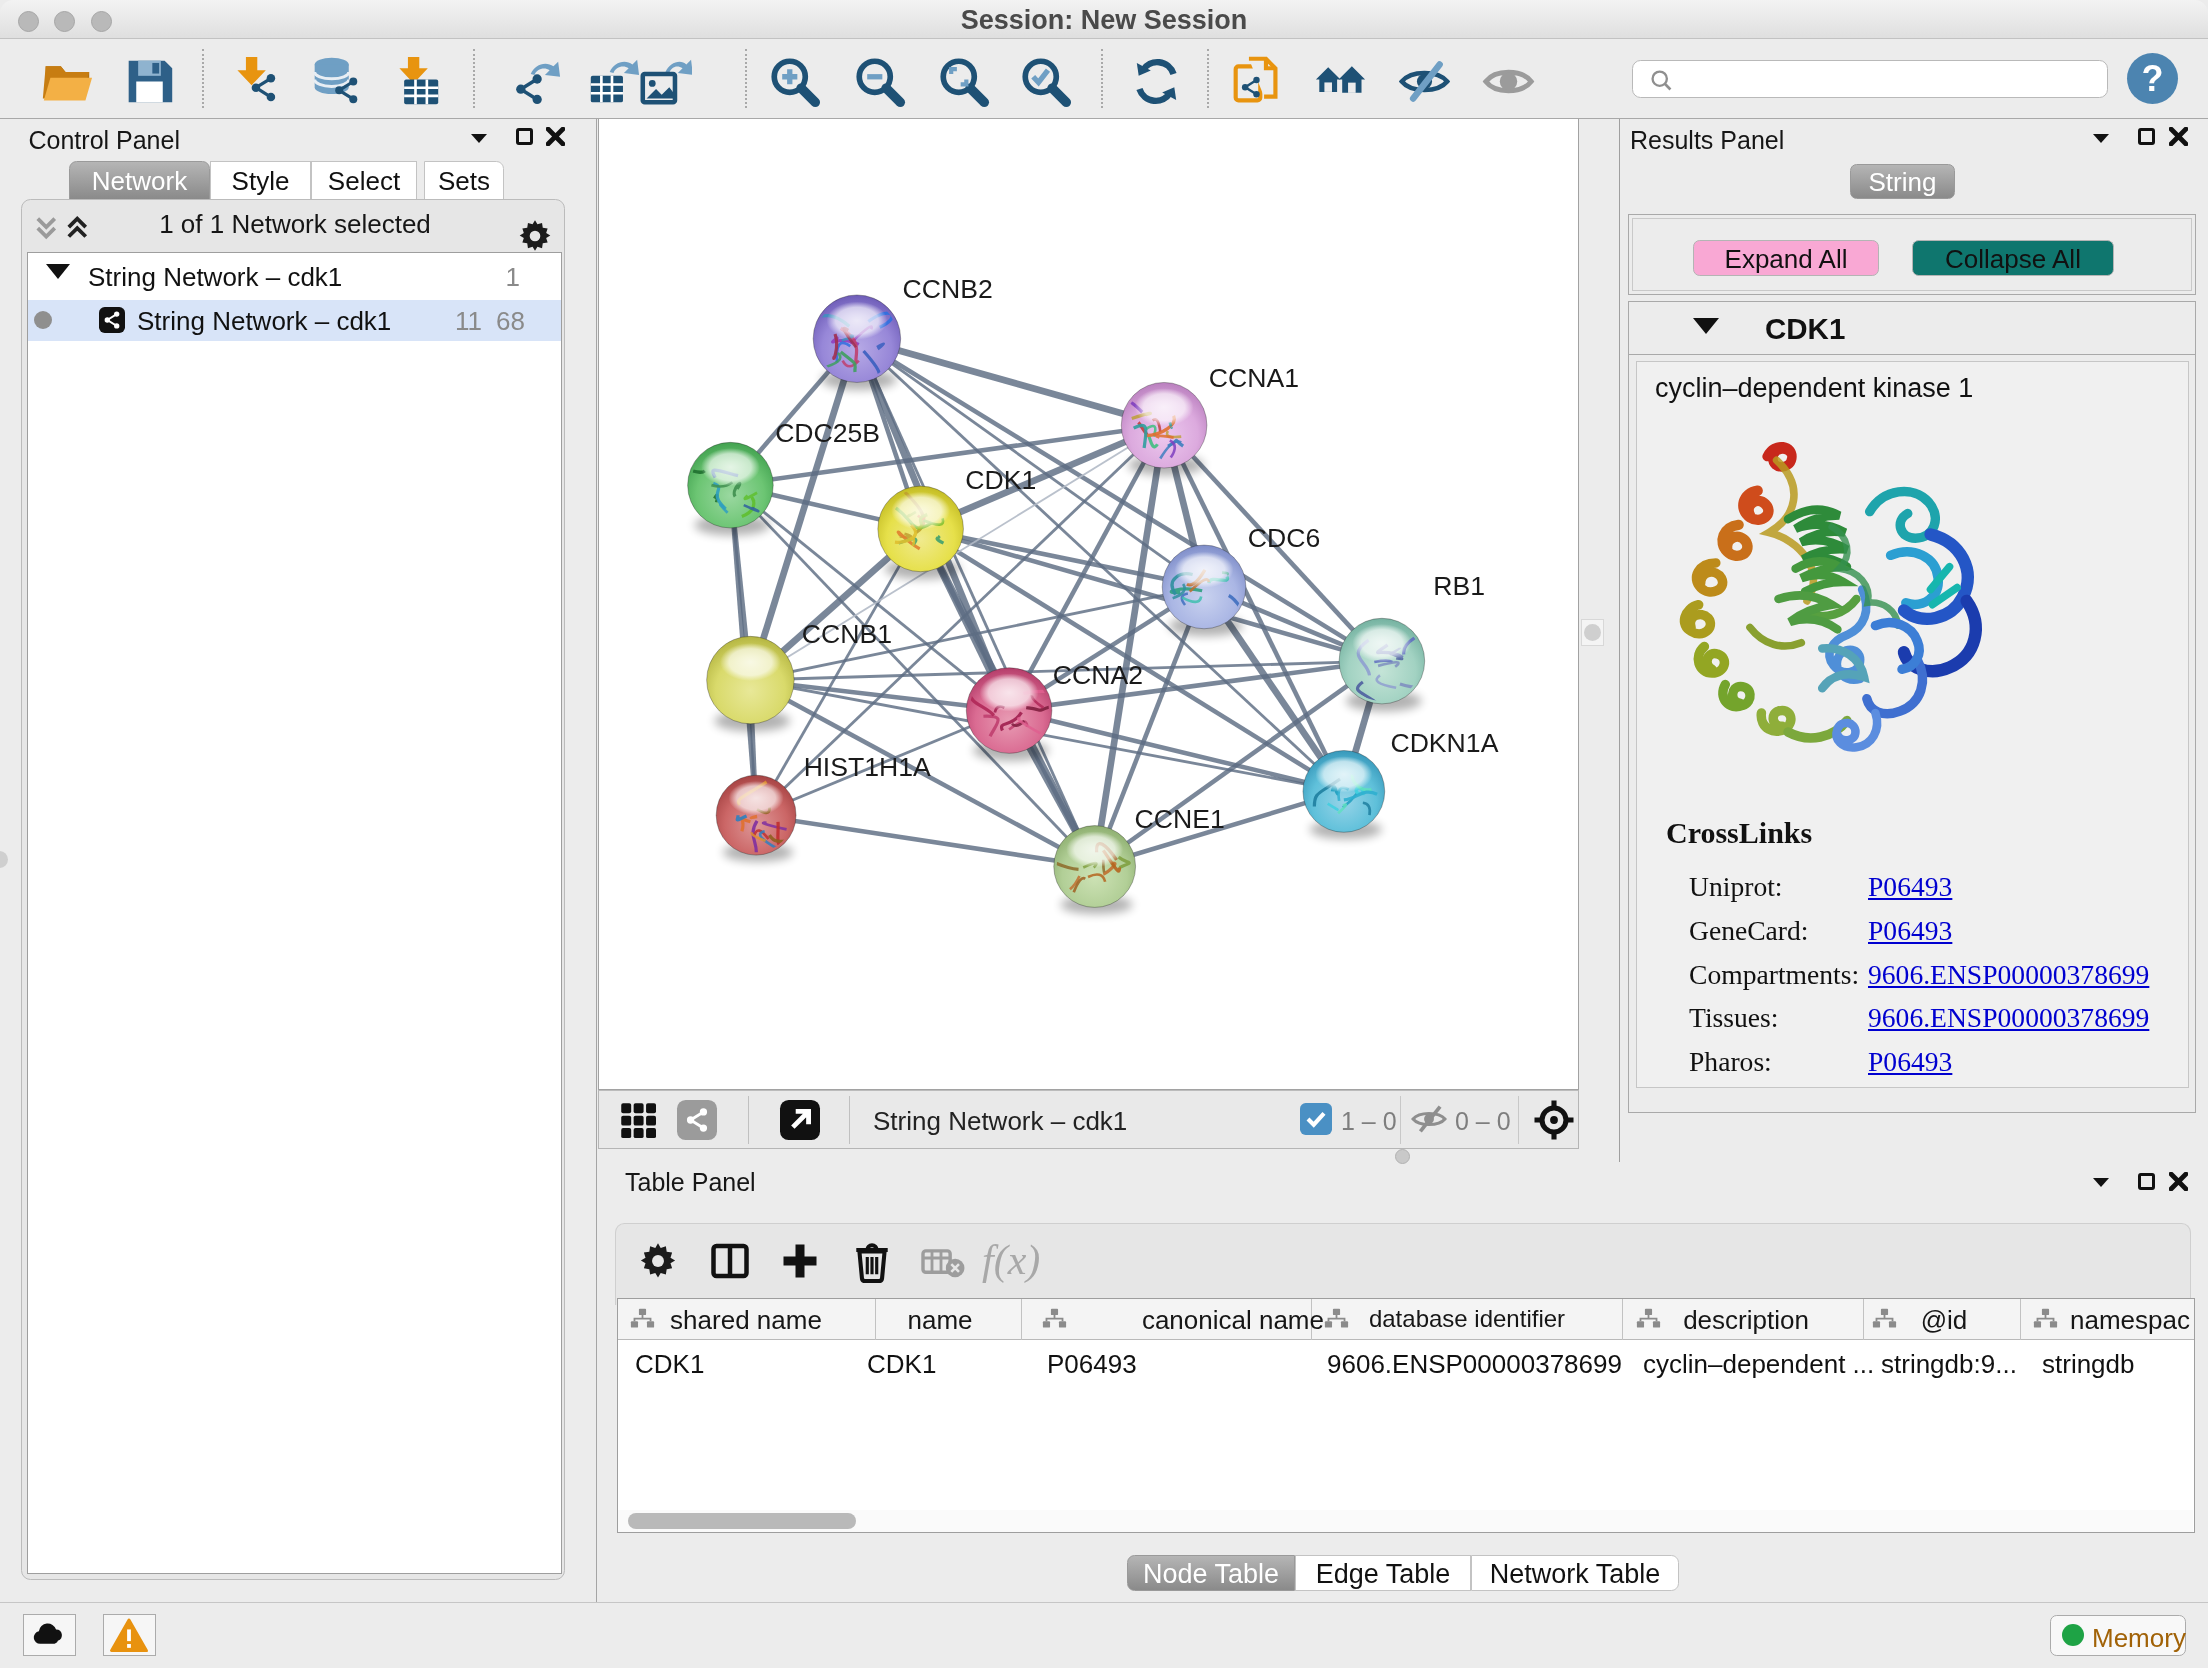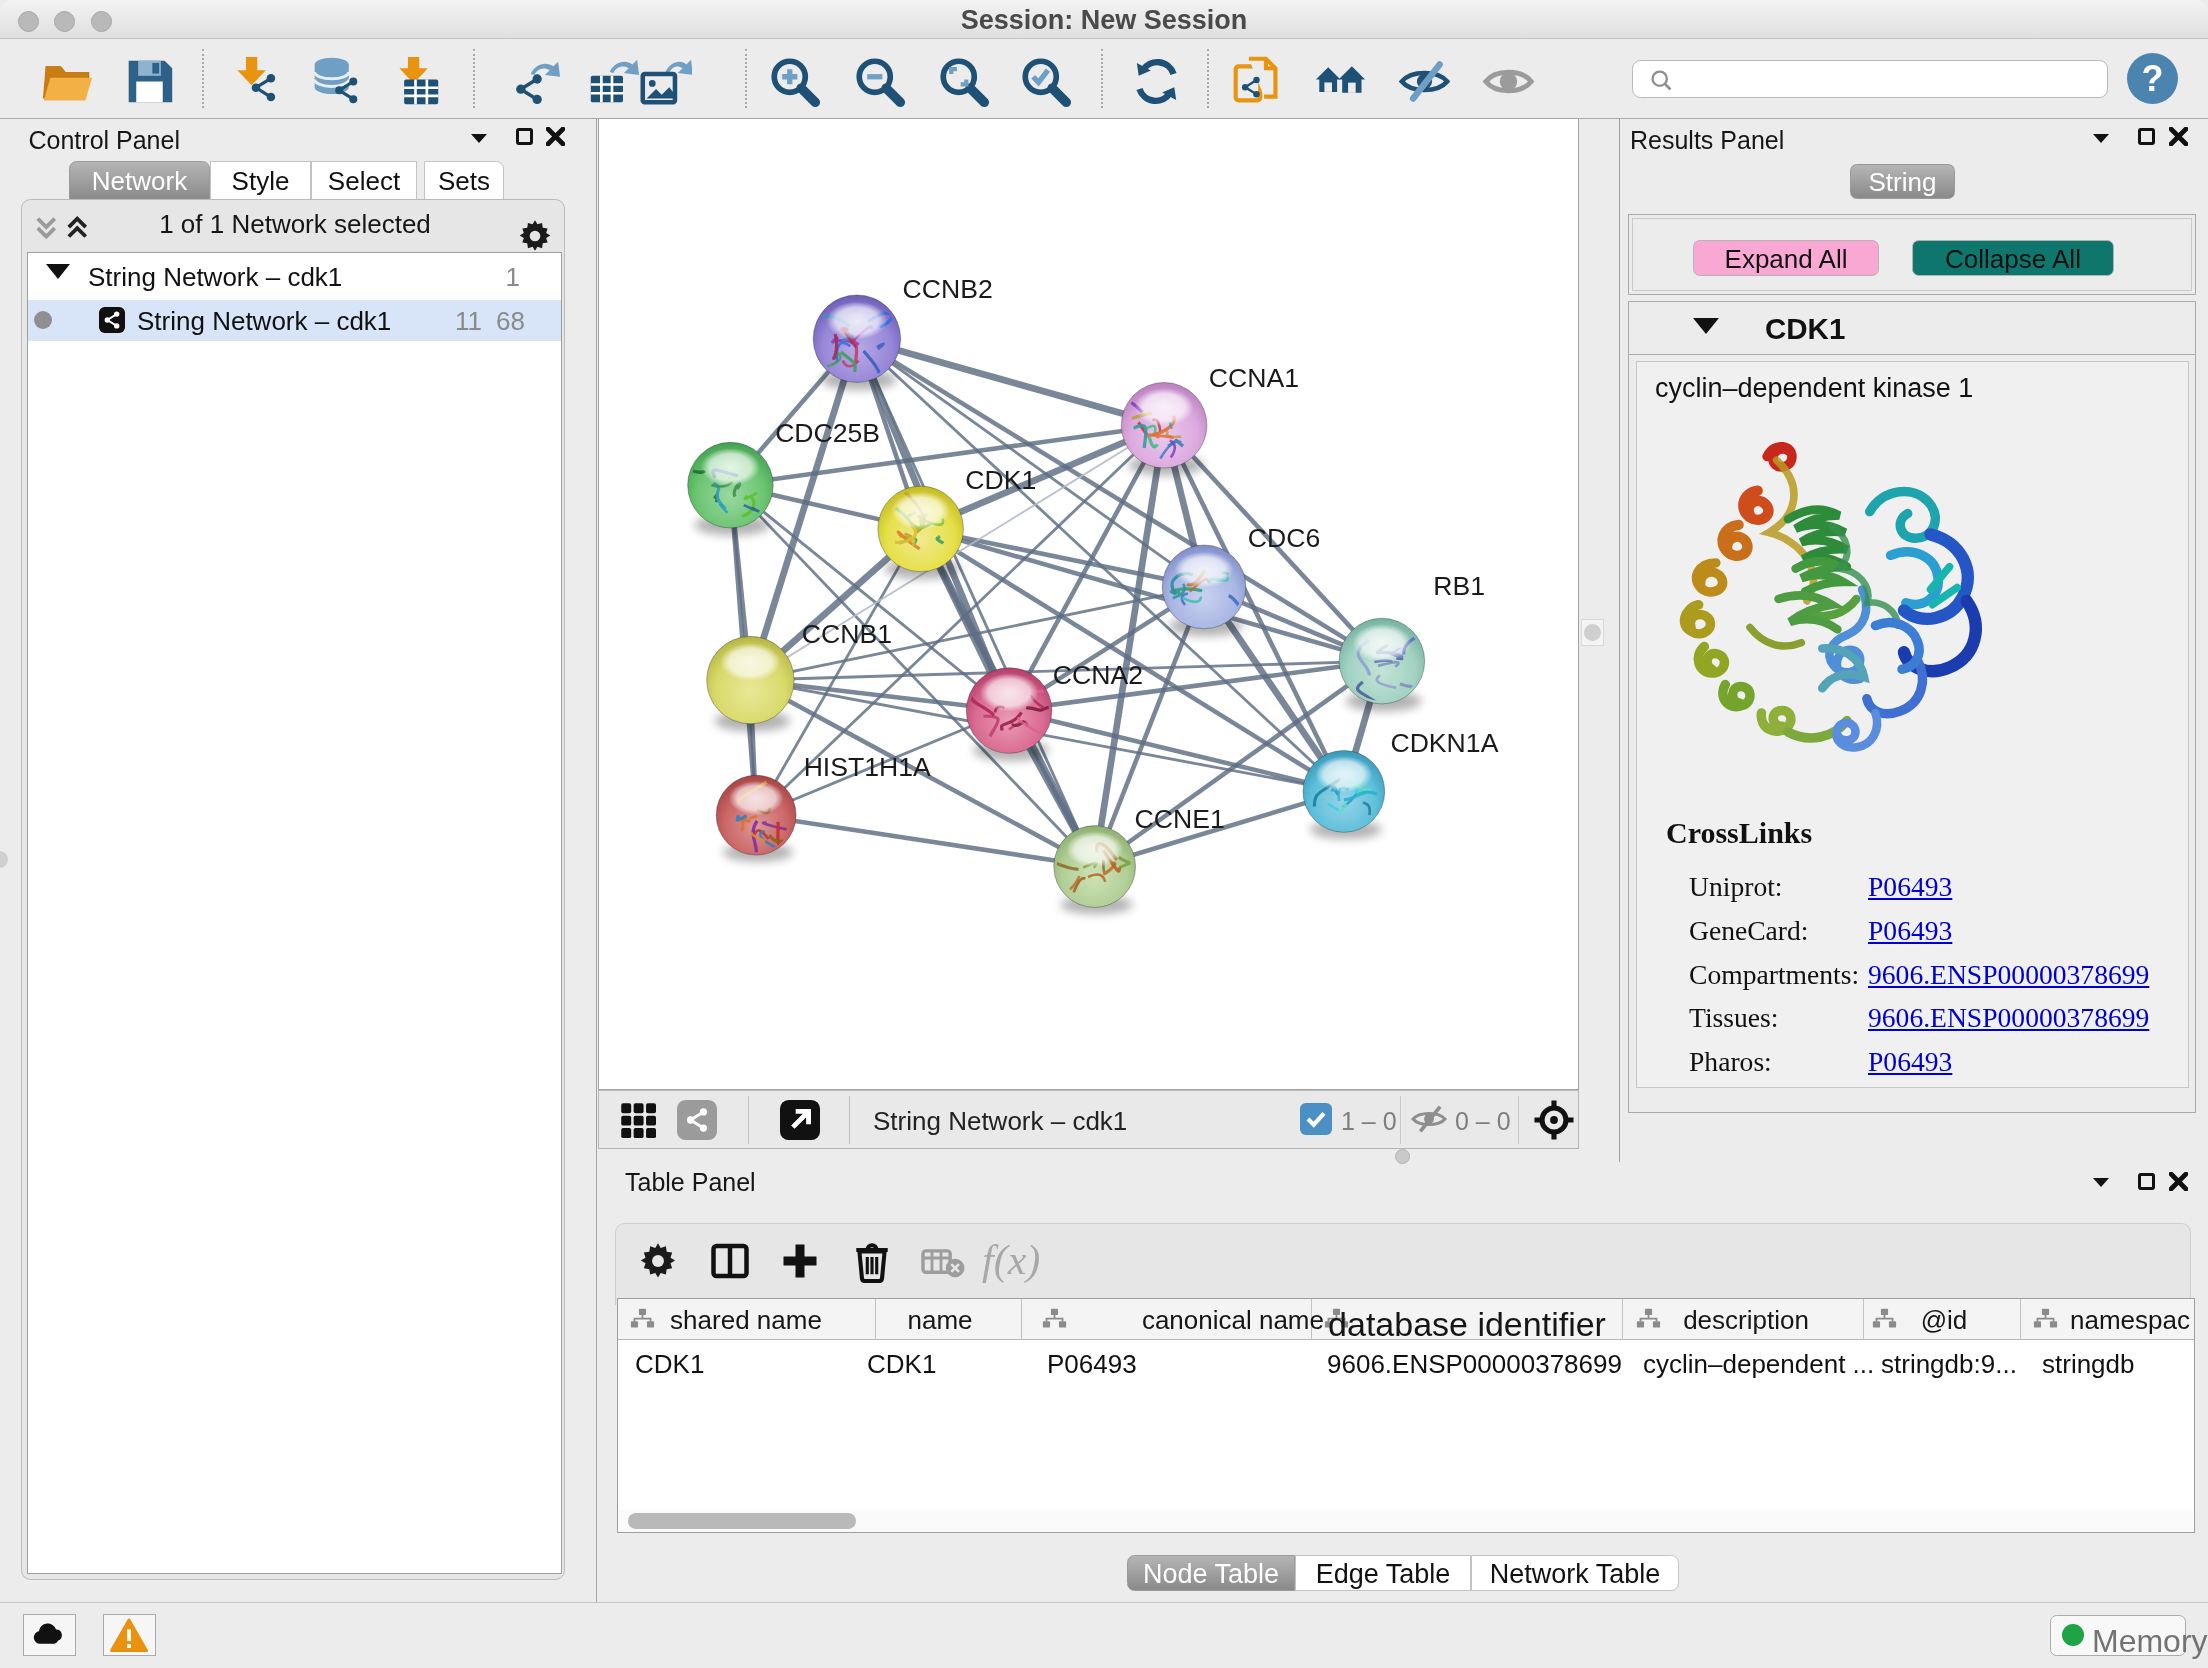--- a/index.html
+++ b/index.html
@@ -698,21 +698,21 @@
   </svg>
 <div class="abs" style="left:1020px;top:1305px;width:304px;text-align:right;font-size:26px;color:#161616">canonical name</div>
 <svg style="position:absolute;left:1324px;top:1307px" width="25" height="25" viewBox="0 0 28 28">
     <g fill="#8b8b8b">
       <rect x="10" y="2" width="8" height="7" rx="1"></rect>
       <rect x="1" y="16" width="8" height="7" rx="1"></rect>
       <rect x="19" y="16" width="8" height="7" rx="1"></rect>
       <path d="M14 9 v4 M5 16 v-3 h18 v3 M14 9 v4" stroke="#8b8b8b" stroke-width="2" fill="none"></path>
     </g>
   </svg>
-<div class="abs" style="left:1315px;top:1305px;width:304px;text-align:center;font-size:34px;color:#161616">database identifier</div>
+<div class="abs" style="left:1315px;top:1305px;width:304px;text-align:center;font-size:24px;color:#161616">database identifier</div>
 <svg style="position:absolute;left:1636px;top:1307px" width="25" height="25" viewBox="0 0 28 28">
     <g fill="#8b8b8b">
       <rect x="10" y="2" width="8" height="7" rx="1"></rect>
       <rect x="1" y="16" width="8" height="7" rx="1"></rect>
       <rect x="19" y="16" width="8" height="7" rx="1"></rect>
       <path d="M14 9 v4 M5 16 v-3 h18 v3 M14 9 v4" stroke="#8b8b8b" stroke-width="2" fill="none"></path>
     </g>
   </svg>
 <div class="abs" style="left:1594px;top:1305px;width:304px;text-align:center;font-size:26px;color:#161616">description</div>
 <svg style="position:absolute;left:1872px;top:1307px" width="25" height="25" viewBox="0 0 28 28">
@@ -751,13 +751,13 @@
     <path d="M8 18 a5 5 0 0 1 -1 -9.9 a7 7 0 0 1 13.6 -1.4 a4.5 4.5 0 0 1 1.4 8.8 q-1 2.5 -4 2.5 z" fill="#111"></path>
   </svg>
 <div class="abs" style="left:103px;top:1614px;width:53px;height:42px;background:#f6f6f6;border:1px solid #ababab"></div>
 <svg class="abs" style="left:108px;top:1617px" width="42" height="38" viewBox="0 0 28 26">
     <path d="M14 2 L26 23 H2 z" fill="#e8920f" stroke="#e8920f" stroke-width="2" stroke-linejoin="round"></path>
     <rect x="12.7" y="8.5" width="2.6" height="8" fill="#fff"></rect>
     <rect x="12.7" y="18.5" width="2.6" height="2.6" fill="#fff"></rect>
   </svg>
 <div class="abs" style="left:2050px;top:1615px;width:136px;height:41px;background:#f8f8f8;border:1px solid #ababab;border-radius:6.7px"></div>
 <div class="abs" style="left:2062px;top:1624px;width:22px;height:22px;border-radius:50%;background:#1ea345"></div>
-<div class="abs" style="left:2092px;top:1623px;font-size:32px;color:#737373">Memory</div>
+<div class="abs" style="left:2092px;top:1623px;font-size:26px;color:#a16207">Memory</div>
 
 </body></html>

